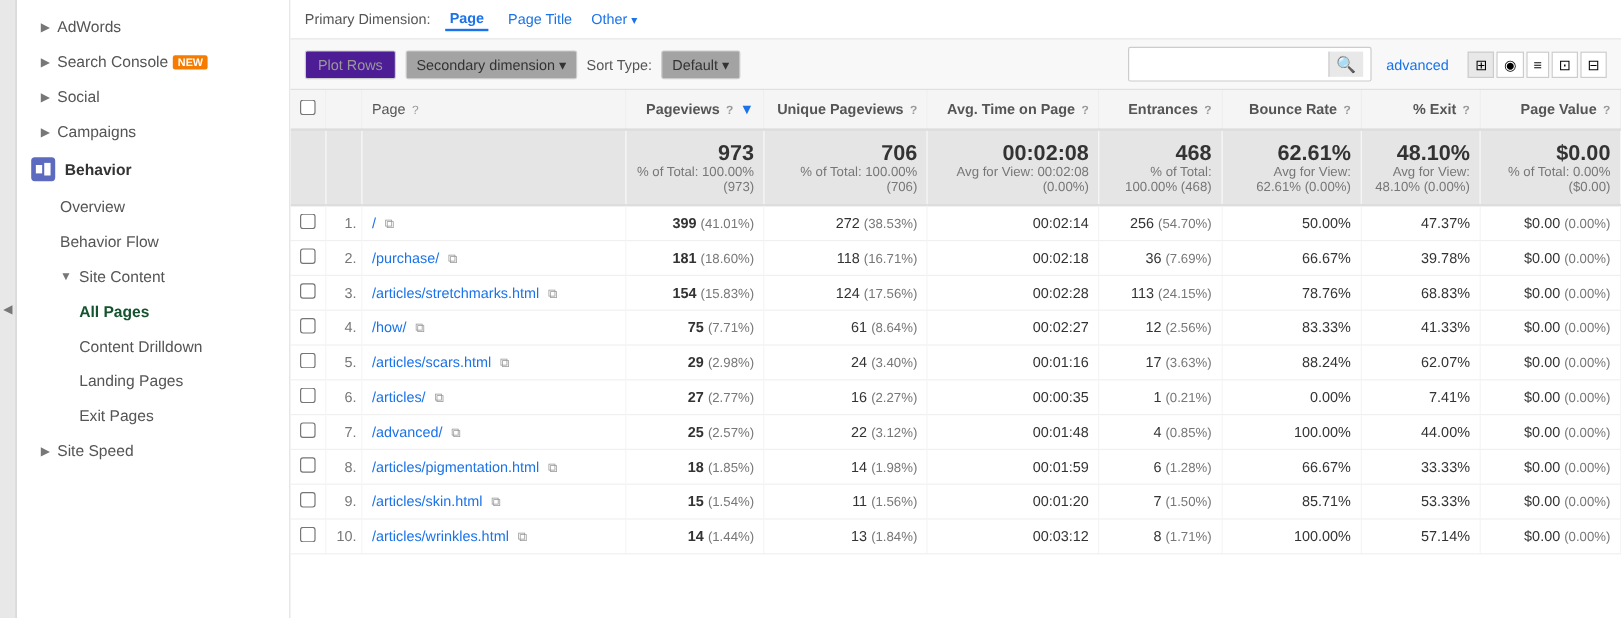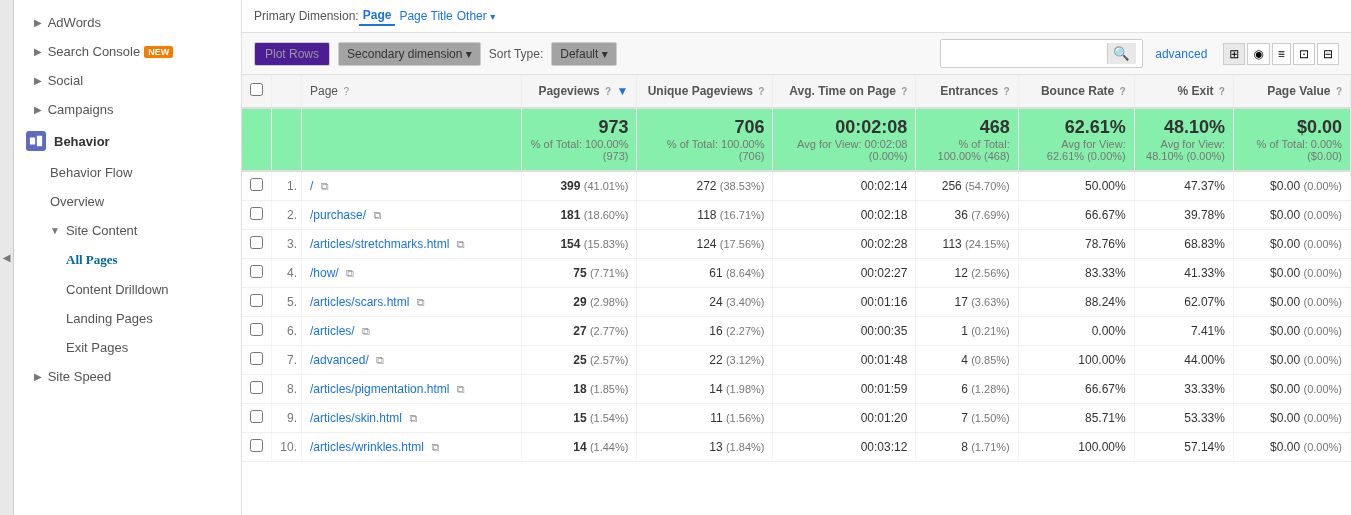--- a/index.html
+++ b/index.html
@@ -6,34 +6,34 @@
     body { font-family: Arial, sans-serif; font-size: 12px; color: #333; background: #fff; overflow: hidden; }
     
     .layout { display: flex; height: 515px; width: 1351px; }
     
     
     .sidebar { width: 228px; min-width: 228px; background: #fff; border-right: 1px solid #e0e0e0; overflow-y: auto; padding-top: 8px; }
     
     .sidebar-item { display: flex; align-items: center; padding: 7px 12px 7px 20px; cursor: pointer; color: #555; font-size: 13px; }
     .sidebar-item .arrow { margin-right: 6px; font-size: 10px; color: #777; }
     .sidebar-item.indent1 { padding-left: 36px; }
-    .sidebar-item.indent2 { padding-left: 52px; font-weight: bold; color: #0369a1; font-family: Liberation Serif, serif; }
+    .sidebar-item.indent2 { padding-left: 52px; font-weight: bold; color: #14532d; }
     .sidebar-item.indent2-normal { padding-left: 52px; color: #555; }
     
     .sidebar-section { display: flex; align-items: center; padding: 7px 12px 7px 12px; cursor: pointer; color: #333; font-size: 13px; font-weight: bold; }
     .sidebar-section .icon { width: 20px; height: 20px; background: #5c6bc0; border-radius: 3px; margin-right: 8px; display: inline-flex; align-items: center; justify-content: center; }
     .sidebar-section .icon svg { width: 14px; height: 14px; fill: #fff; }
     
     .new-badge { background: #f57c00; color: #fff; font-size: 9px; padding: 1px 4px; border-radius: 2px; margin-left: 4px; font-weight: bold; }
     
     
     .main { flex: 1; display: flex; flex-direction: column; overflow: hidden; }
     
     
-    .dimension-bar { display: flex; align-items: center; padding: 6px 12px; border-bottom: 1px solid #e0e0e0; background: #fff; }
+    .dimension-bar { display: flex; align-items: center; padding: 6px 12px; border-bottom: 1px solid #e0e0e0; background: #fff; gap: 12px; }
     .dimension-label { color: #555; font-size: 12px; }
     .dim-tab { color: #1a73e8; font-size: 12px; cursor: pointer; padding: 2px 4px; }
     .dim-tab.active { border-bottom: 2px solid #1a73e8; font-weight: bold; }
     .dim-tab-other { color: #1a73e8; font-size: 12px; cursor: pointer; }
     .dropdown-arrow { font-size: 10px; }
     
     
     .toolbar { display: flex; align-items: center; padding: 6px 12px; border-bottom: 1px solid #e0e0e0; background: #f8f8f8; gap: 8px; }
     .plot-btn { padding: 4px 10px; background: #4c1d95; border: 1px solid #ccc; color: #999; font-size: 12px; border-radius: 2px; cursor: not-allowed; }
     .select-btn { padding: 4px 8px; background: #a3a3a3; border: 1px solid #ccc; font-size: 12px; border-radius: 2px; cursor: pointer; display: flex; align-items: center; gap: 4px; }
@@ -52,21 +52,21 @@
     table { width: 100%; border-collapse: collapse; font-size: 12px; }
     thead tr { background: #f5f5f5; border-bottom: 2px solid #ddd; }
     th { padding: 8px 8px; text-align: left; color: #555; font-weight: normal; white-space: nowrap; border-right: 1px solid #eee; vertical-align: middle; }
     th.numeric { text-align: right; font-weight: bold; }
     td { padding: 6px 8px; border-bottom: 1px solid #f0f0f0; border-right: 1px solid #f5f5f5; vertical-align: middle; }
     td.numeric { text-align: right; }
     
     .sort-icon { color: #1a73e8; margin-left: 2px; }
     .help-icon { color: #999; font-size: 10px; margin-left: 2px; cursor: pointer; }
     
-    .summary-row { background: #86efac; }
+    .summary-row { background: #e5e5e5; }
     .summary-row td { padding: 8px; border-bottom: 2px solid #ddd; }
     .summary-main { font-size: 18px; font-weight: bold; color: #333; }
     .summary-sub { font-size: 11px; color: #777; }
     
     .page-link { color: #1a73e8; text-decoration: none; cursor: pointer; }
     
     .row-num { color: #777; text-align: right; padding-right: 4px; }
     .pct { color: #777; font-size: 11px; text-align: right; }
     
     .link-icon { color: #999; font-size: 11px; margin-left: 4px; cursor: pointer; }
@@ -119,24 +119,24 @@
     <div class="sidebar-section">
       <div class="icon">
         <svg viewBox="0 0 16 16">
             <rect x="1" y="4" width="6" height="8"></rect>
             <rect x="9" y="2" width="6" height="12"></rect>
           </svg>
       </div>
       <span>Behavior</span>
     </div>
     <div class="sidebar-item indent1">
+      <span>Overview</span>
+    </div>
+    <div class="sidebar-item indent1">
       <span>Behavior Flow</span>
-    </div>
-    <div class="sidebar-item indent1">
-      <span>Overview</span>
     </div>
     <div class="sidebar-item indent1">
       <span class="arrow">▼</span>
       <span>Site Content</span>
     </div>
     <div class="sidebar-item indent2">
       <span>All Pages</span>
     </div>
     <div class="sidebar-item indent2-normal">
       <span>Content Drilldown</span>

